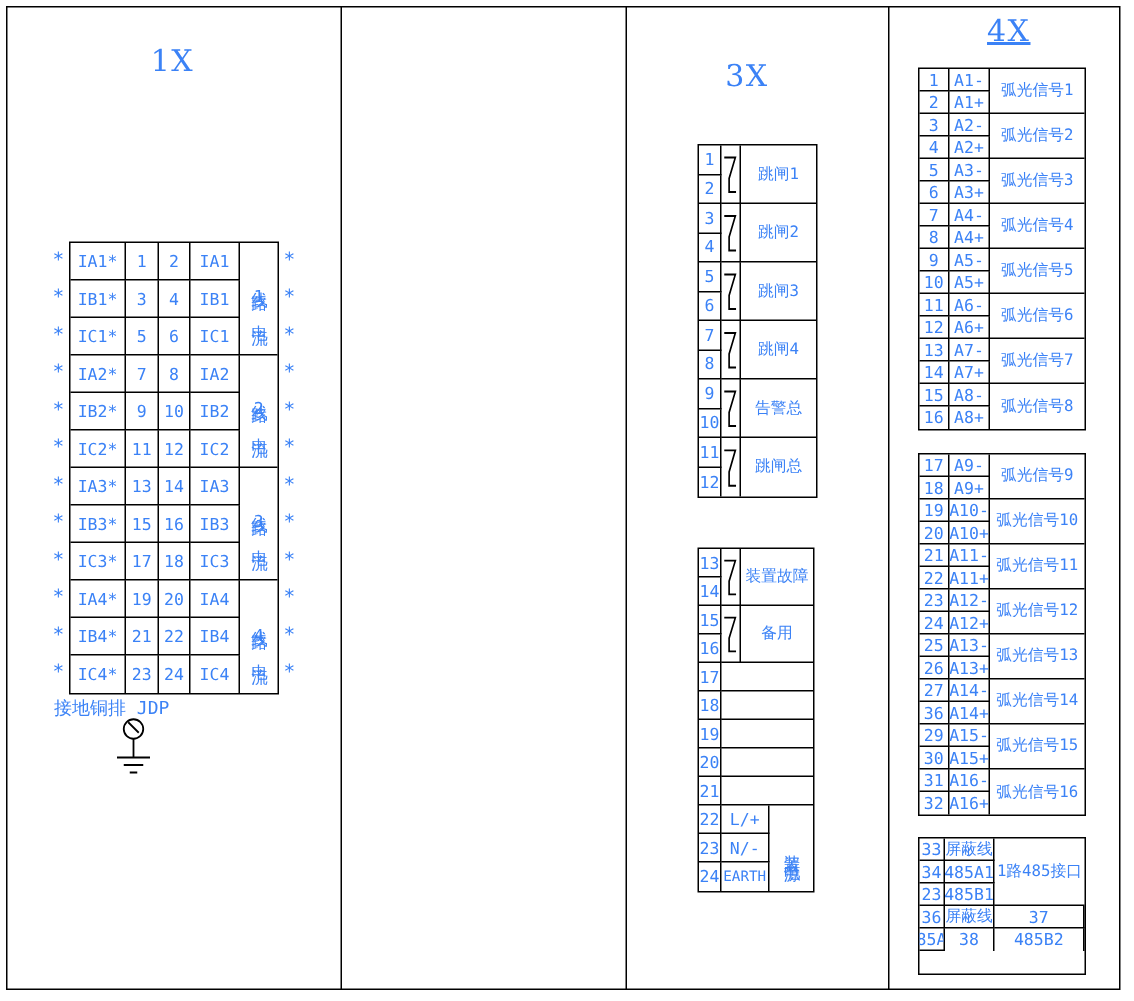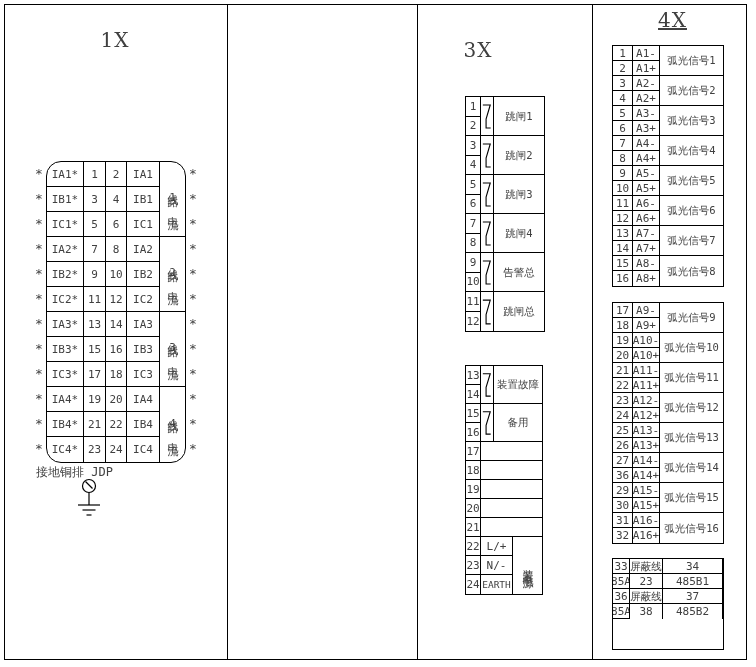--- a/index.html
+++ b/index.html
@@ -1,36 +1,36 @@
 <!DOCTYPE html>
 <html><head>
 <meta charset="utf-8">
 <style>
   html,body { margin:0; padding:0; background:#fff; }
   .page { position:relative; width:756px; height:667px; background:#ffffff;
-          font-family:"DejaVu Sans Mono", monospace; color:#404040; overflow:hidden; }
+          font-family:"DejaVu Sans Mono", monospace; color:#3b82f6; overflow:hidden; }
   .frame { position:absolute; left:4px; top:4px; width:743px; height:656px;
            border:1px solid #000; box-sizing:border-box; }
   .vline { position:absolute; top:4px; height:656px; width:0; border-left:1px solid #000; }
   .title { position:absolute; text-align:center; font-family:"DejaVu Serif", serif;
            font-size:20px; letter-spacing:1px; }
   .grid  { position:absolute; display:grid; border:1px solid #000; background:#fff; }
   .c { border-right:1px solid #000; border-bottom:1px solid #000;
        display:flex; align-items:center; justify-content:center;
        font-size:11px; white-space:nowrap; overflow:hidden; line-height:1; }
   .nr { border-right:none; }
   .nb { border-bottom:none; }
   .sp2 { grid-row: span 2; }
   .sp3 { grid-row: span 3; }
   .cjk { font-size:10.5px; }
   .v { writing-mode:vertical-lr; text-orientation:upright; letter-spacing:3px; font-size:11px; }
   .stars { position:absolute; width:12px; display:flex; flex-direction:column; }
   .star { height:25px; display:flex; align-items:center; justify-content:center; font-size:13px; }
   
-  .t1x { left:46px;  top:161px; grid-template-columns:37px 22px 21px 33px 25px; grid-template-rows:repeat(12,25px);border-radius:15px; }
+  .t1x { left:46px;  top:161px; grid-template-columns:37px 22px 21px 33px 25px; grid-template-rows:repeat(12,25px); }
   .t3a { left:465px; top:96px;  grid-template-columns:15px 13px 50px;            grid-template-rows:repeat(12,19.5px); }
   .t3b { left:465px; top:365px; grid-template-columns:15px 13px 19px 17px 12px;  grid-template-rows:repeat(12,19px); }
   .t4a { left:612px; top:45px;  grid-template-columns:20px 27px 63px; grid-template-rows:repeat(16,15px); }
   .t4b { left:612px; top:302px; grid-template-columns:20px 27px 63px; grid-template-rows:repeat(16,15px); }
   .t4c { left:612px; top:558px; grid-template-columns:17px 33px 60px; grid-template-rows:repeat(6,15px); }
   .relay { width:100%; height:100%; display:block; }
   .gndtext { position:absolute; left:36px; top:464px; font-size:12px; }
   .gndicon { position:absolute; left:74px; top:477px; }
   svg line, svg path, svg circle, svg polyline { stroke:#000; stroke-width:1.2; fill:none; }
 </style>
@@ -147,21 +147,21 @@
     <svg width="30" height="44" viewBox="0 0 30 44">
       <circle cx="15" cy="9" r="6.5"></circle>
       <path d="M11.5 4.5 L18.5 11.5"></path>
       <line x1="15" y1="15.5" x2="15" y2="28"></line>
       <line x1="4" y1="28" x2="26" y2="28"></line>
       <line x1="8.5" y1="33" x2="21.5" y2="33"></line>
       <line x1="12.5" y1="38" x2="17.5" y2="38"></line>
     </svg>
   </div>
 
-  <div class="title" style="left:433px; top:38px; width:90px;">3X</div>
+  <div class="title" style="left:453px; top:38px; width:90px;">3X</div>
 
   <div class="grid t3a">
 
     <div class="c">1</div>
     <div class="c sp2">
       <svg class="relay" viewBox="0 0 13 38" preserveAspectRatio="none">
           <path d="M2 8 H10 L5.5 22 V31 H10.5"></path>
         </svg>
     </div>
     <div class="c nr sp2 cjk">跳闸1</div>
@@ -352,20 +352,21 @@
     <div class="c">A16-</div>
     <div class="c nr sp2 nb cjk">弧光信号16</div>
     <div class="c nb">32</div>
     <div class="c nb">A16+</div>
   </div>
 
   <div class="grid t4c">
 
     <div class="c">33</div>
     <div class="c cjk">屏蔽线</div>
+    <div class="c nr sp3 cjk">1路485接口</div>
     <div class="c">34</div>
     <div class="c">485A1</div>
     <div class="c">23</div>
     <div class="c">485B1</div>
 
     <div class="c">36</div>
     <div class="c cjk">屏蔽线</div>
     <div class="c">37</div>
     <div class="c">485A2</div>
     <div class="c nb">38</div>

